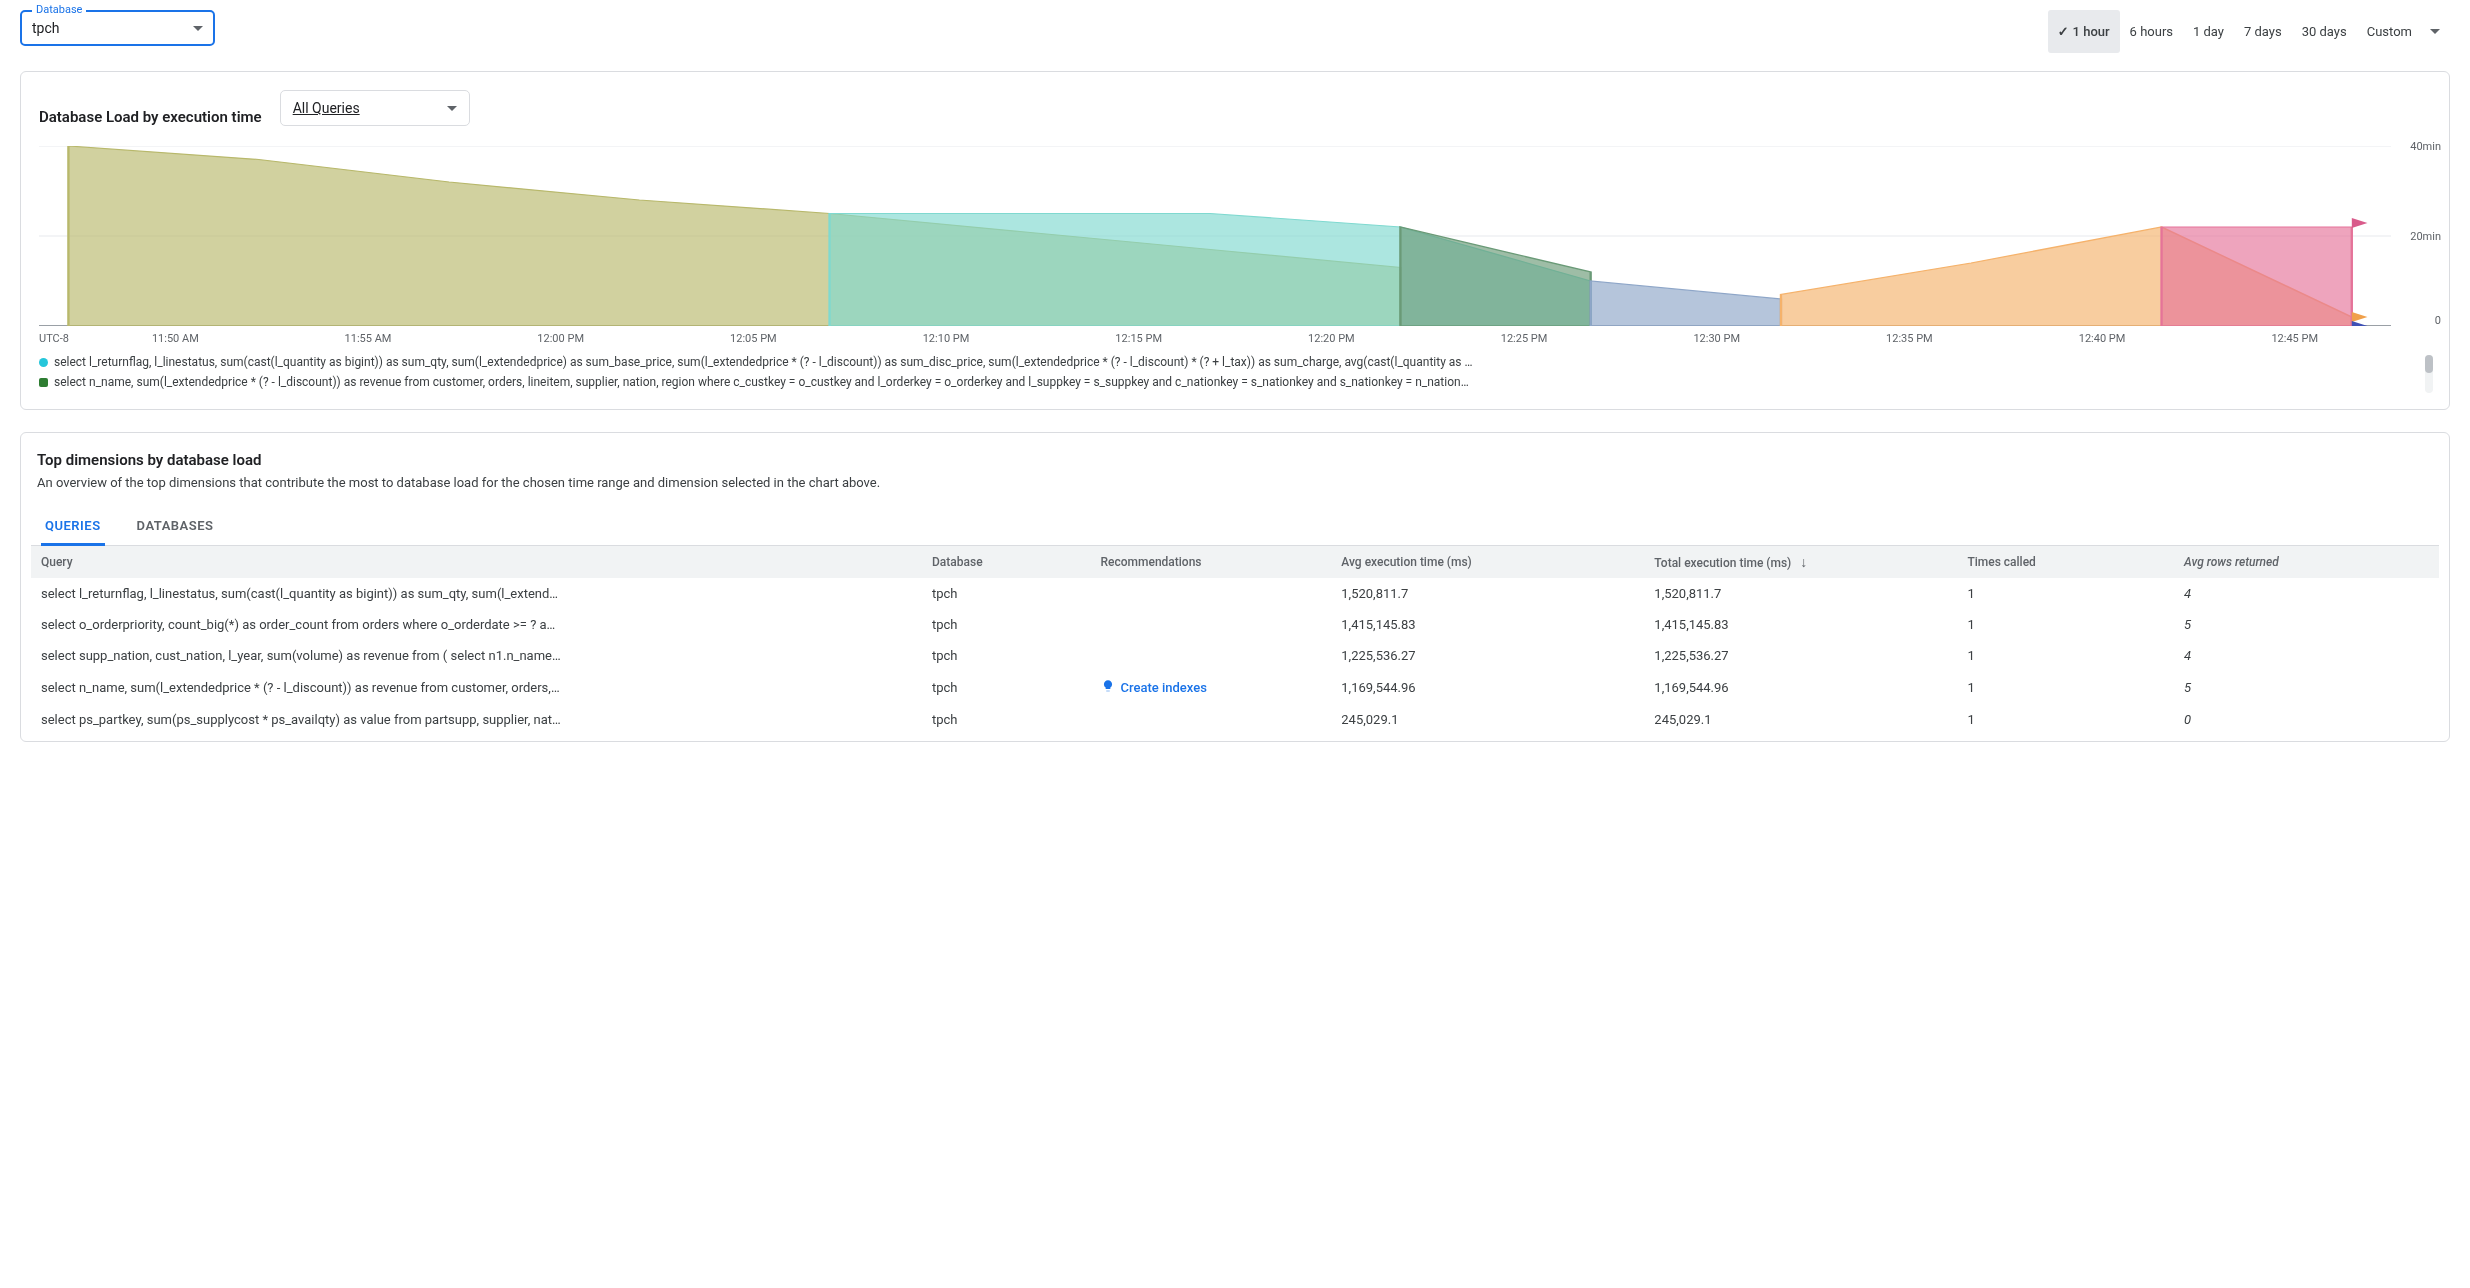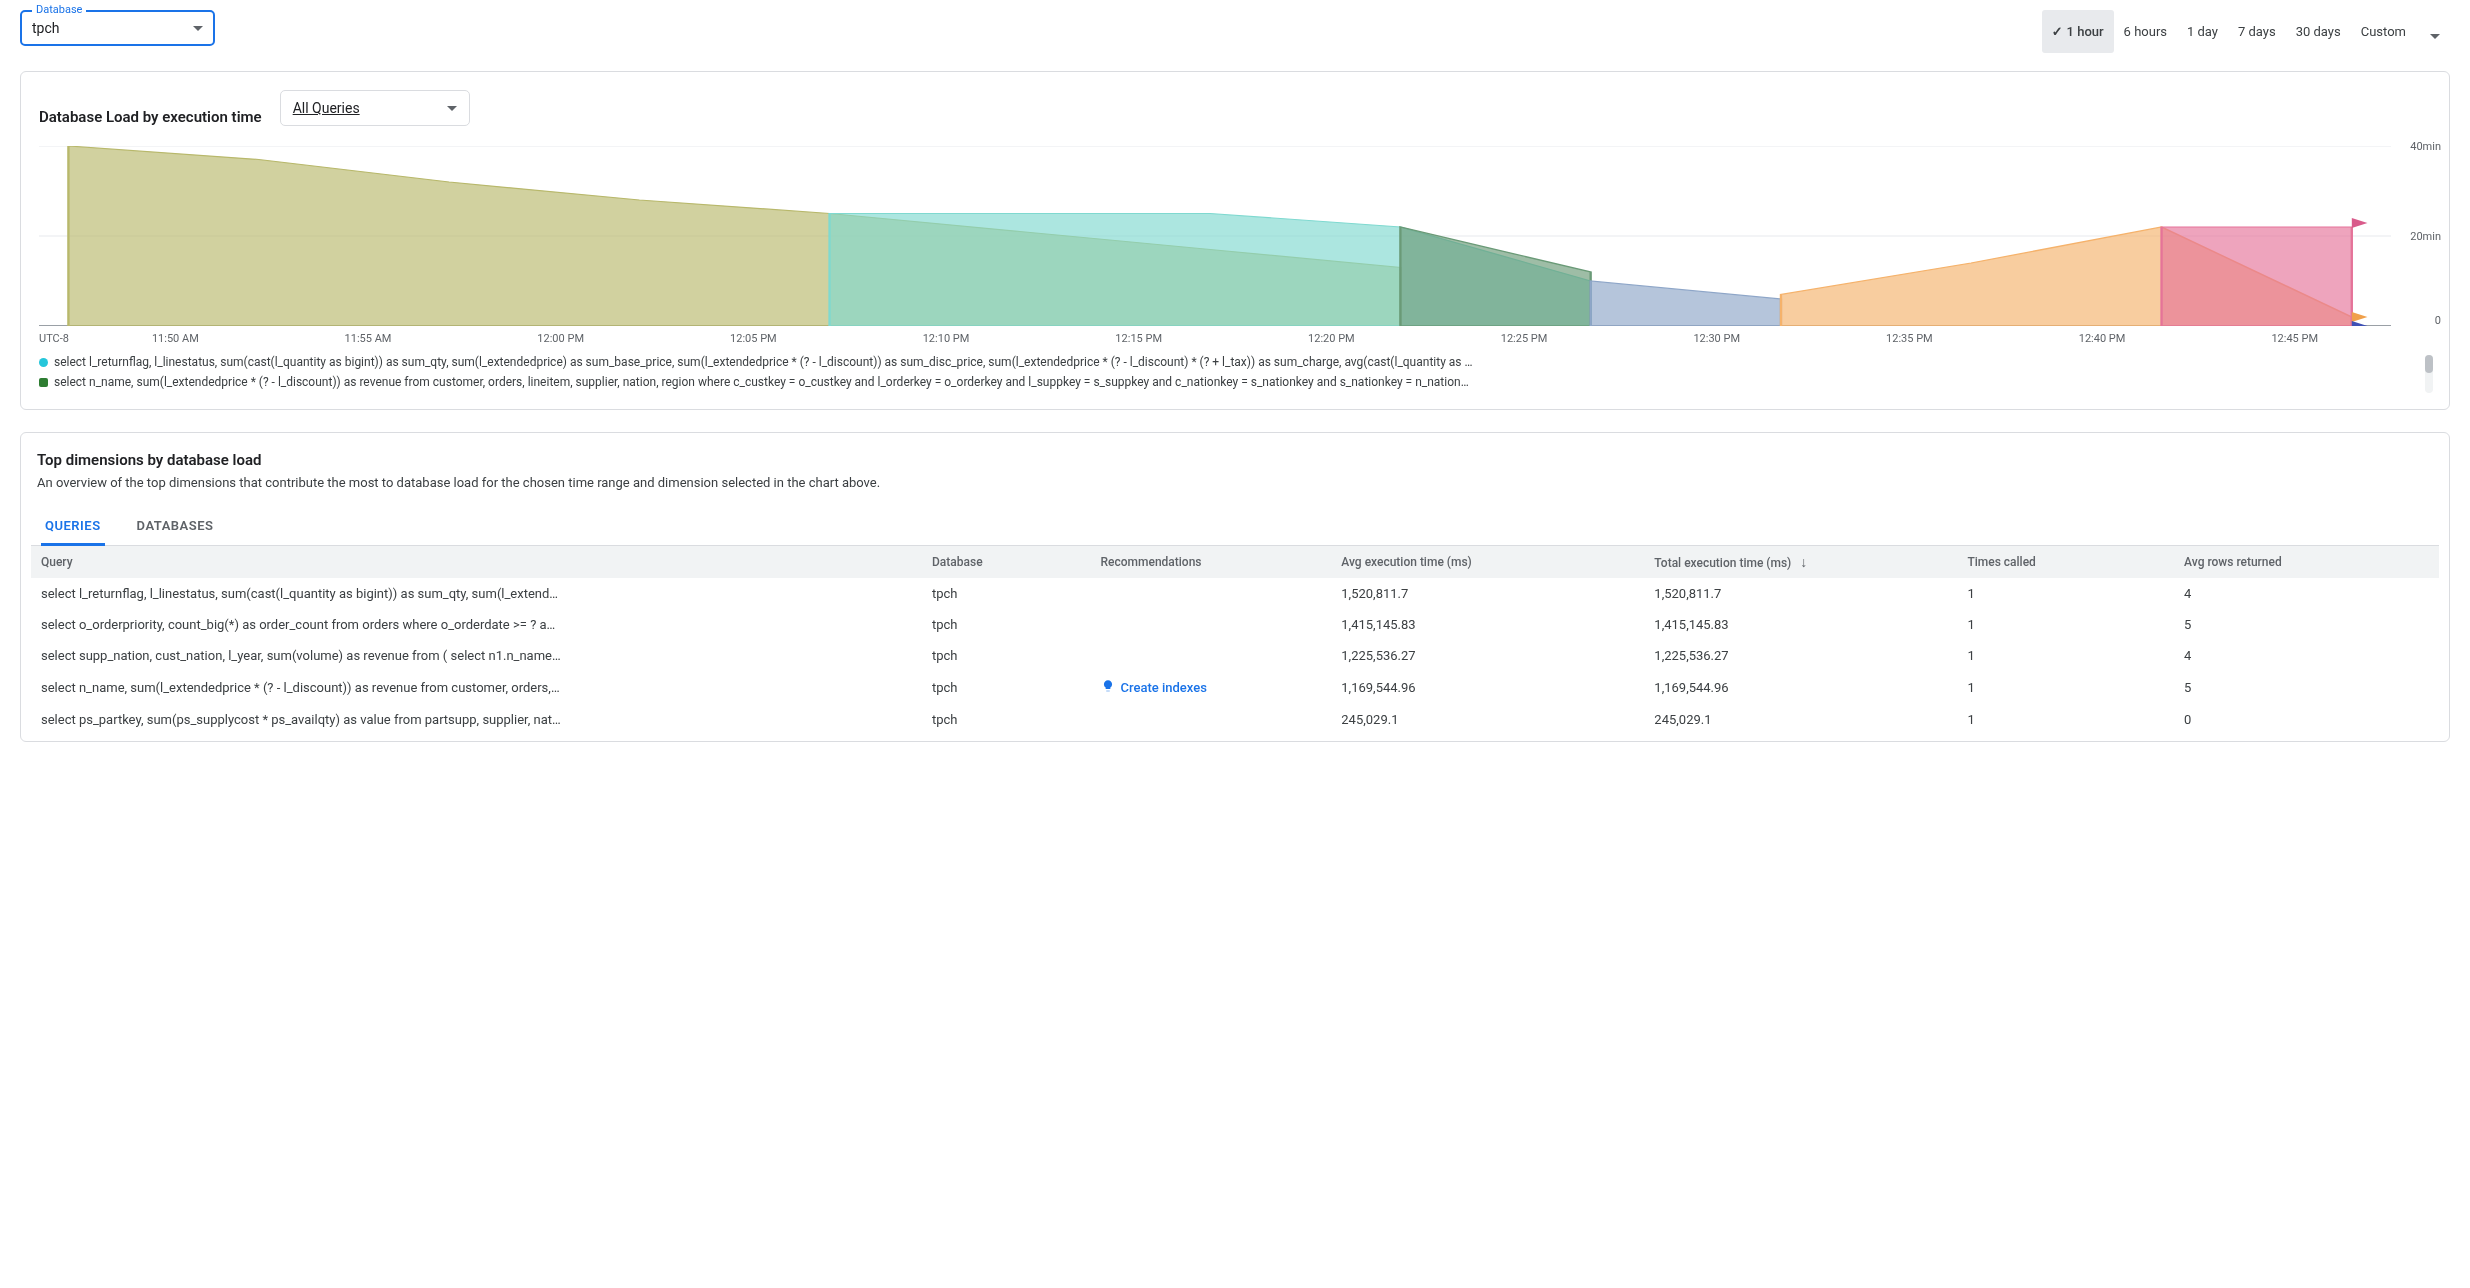--- a/index.html
+++ b/index.html
@@ -53,21 +53,21 @@
     padding: 14px 10px;
     cursor: pointer;
     border-radius: 3px;
     color: #3c4043;
   }
   .timerange .tr-item.active {
     background: #e8eaed;
     font-weight: 500;
   }
   .check-mark { font-weight: bold; margin-right: 4px; }
-  .custom-item { display: flex; align-items: flex-end; gap: 24px; }
+  .custom-item { display: flex; align-items: center; gap: 18px; }
 
   .card {
     border: 1px solid #dadce0;
     border-radius: 6px;
     padding: 18px 8px 14px 18px;
     margin-bottom: 22px;
     background: #fff;
   }
   .card-header-row {
     display: flex;
@@ -172,21 +172,21 @@
     overflow: hidden;
     text-overflow: ellipsis;
   }
   .tbl tbody tr { border-bottom: 0px solid #eee; }
   .col-query { width: 37%; max-width: 0; }
   .col-db { width: 7%; }
   .col-rec { width: 10%; }
   .col-avg { width: 13%; }
   .col-total { width: 13%; }
   .col-times { width: 9%; }
-  .col-rows { width: 11%; }
+  .col-rows { width: 11%; font-style: italic; }
   .rec-link { color: #1a73e8; cursor: pointer; display: inline-flex; align-items: center; gap: 6px; font-weight: 500;}
   .bulb { color: #1a73e8; font-size: 14px; }
 </style>
 </head>
 <body>
 
 <div class="topbar">
   <div class="db-select-wrap">
     <span class="float-label">Database</span>
     <span class="value">tpch</span>

